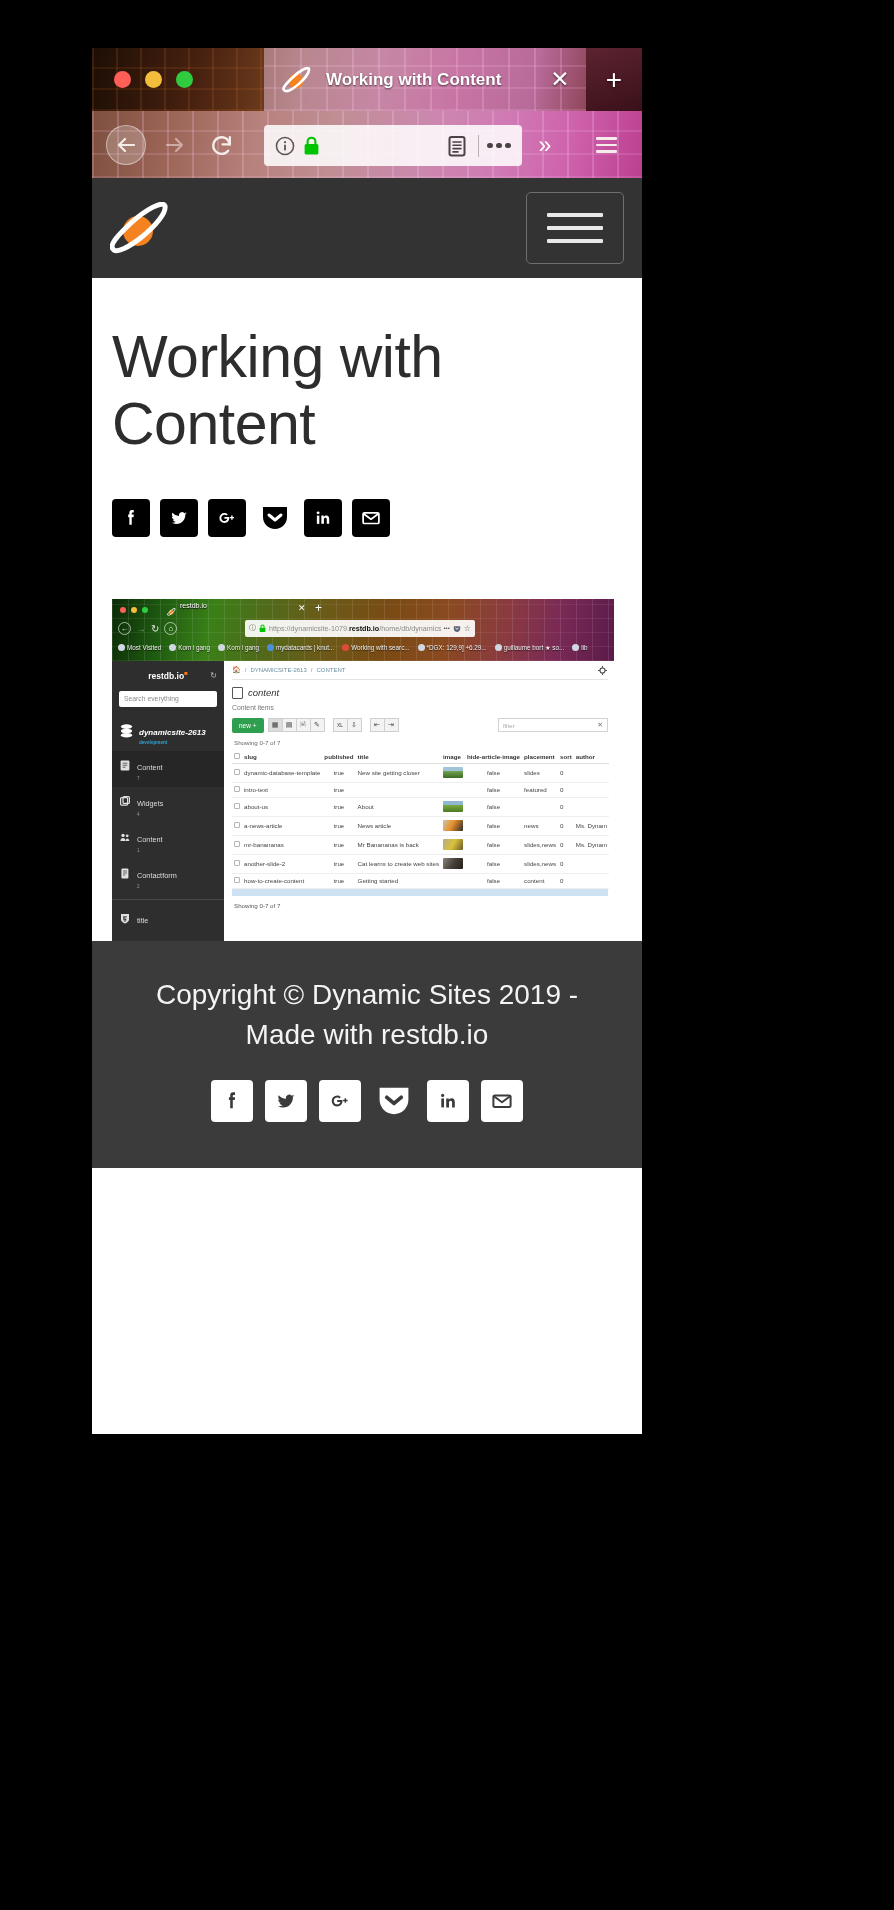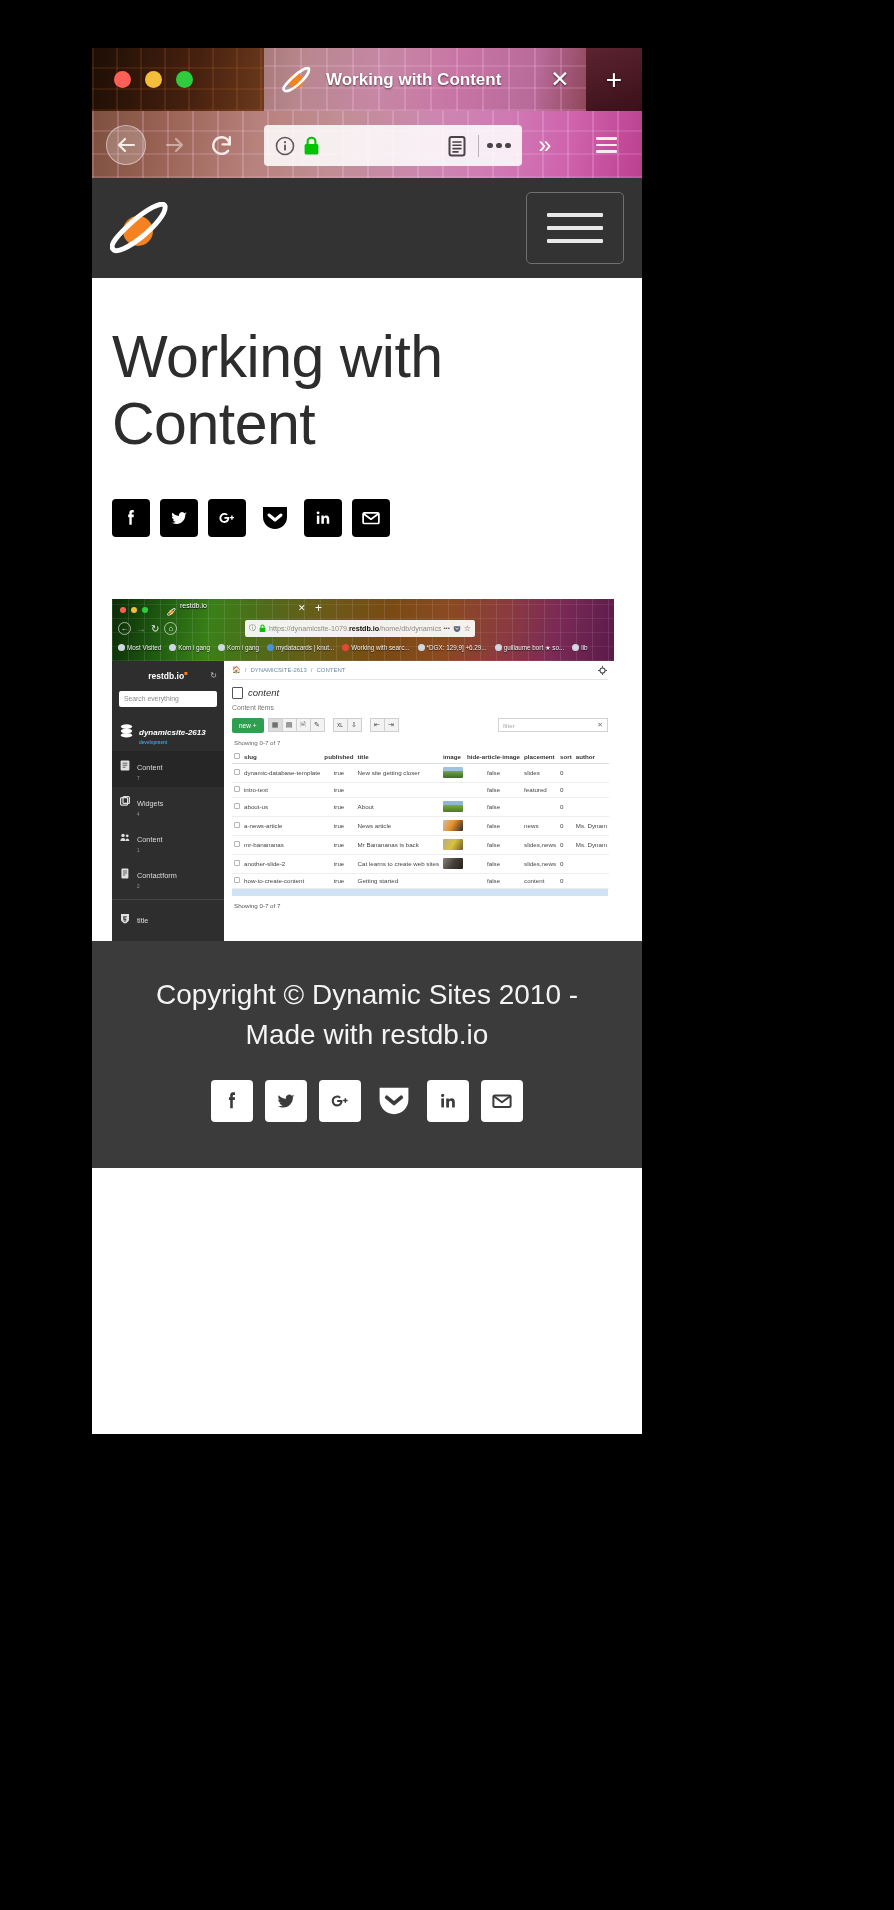--- a/index.html
+++ b/index.html
@@ -685,21 +685,21 @@
               </tbody>
             </table>
             <div class="shot-rowsel"></div>
             <div class="shot-footer">Showing 0-7 of 7</div>
           </div>
         </div>
       </div>
     </div>
 
     <div class="site-footer">
-      <p>Copyright © Dynamic Sites 2010 - Made with restdb.io</p>
+      <p>Copyright © Dynamic Sites 2019 - Made with restdb.io</p>
       <div class="footer-share">
         <span class="share-icon">
           <svg width="24" height="24" viewBox="0 0 24 24">
                 <path d="M15.1 8.2h-2.3V6.8c0-.7.5-.9.8-.9h1.4V3.2h-2c-2.3 0-2.8 1.7-2.8 2.8v2.2H8.9v2.9h1.3v8.2h2.6v-8.2h2z"></path>
               </svg>
         </span>
         <span class="share-icon">
           <svg width="24" height="24" viewBox="0 0 24 24">
                 <path d="M20.5 7.1c-.6.3-1.3.5-2 .6.7-.4 1.2-1.1 1.5-1.9-.7.4-1.4.7-2.2.9a3.45 3.45 0 0 0-5.9 3.1 9.8 9.8 0 0 1-7.1-3.6c-.3.5-.5 1.1-.5 1.7 0 1.2.6 2.3 1.5 2.9-.6 0-1.1-.2-1.6-.4 0 1.7 1.2 3.1 2.8 3.4-.3.1-.6.1-.9.1-.2 0-.4 0-.6-.1.4 1.4 1.7 2.4 3.2 2.4A6.9 6.9 0 0 1 3.8 17a9.8 9.8 0 0 0 5.3 1.5c6.3 0 9.8-5.3 9.8-9.8v-.5c.7-.5 1.2-1.1 1.6-1.8z"></path>
               </svg>

